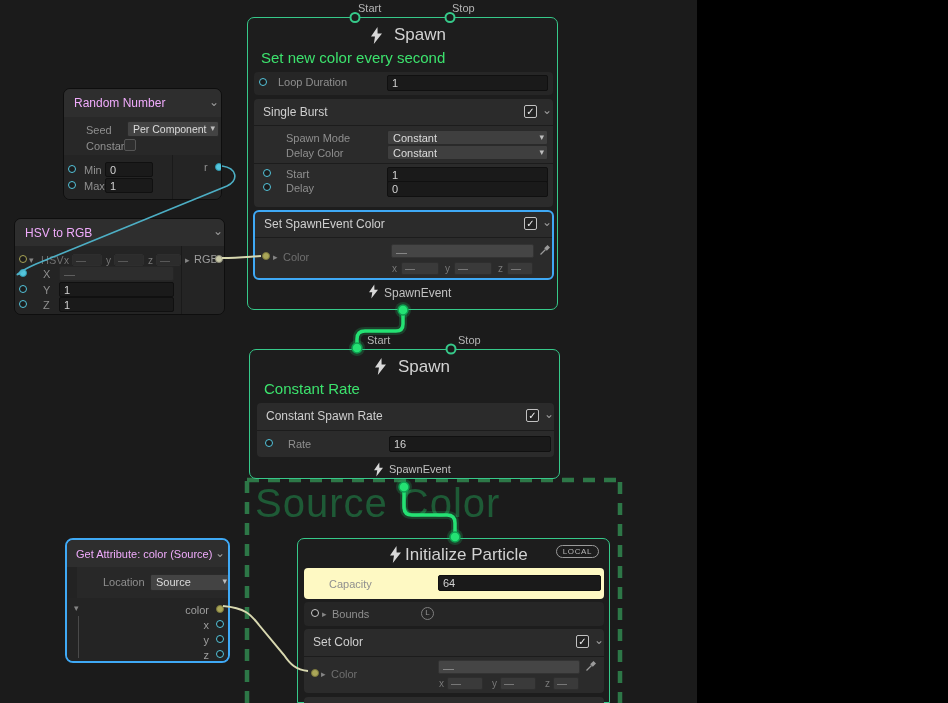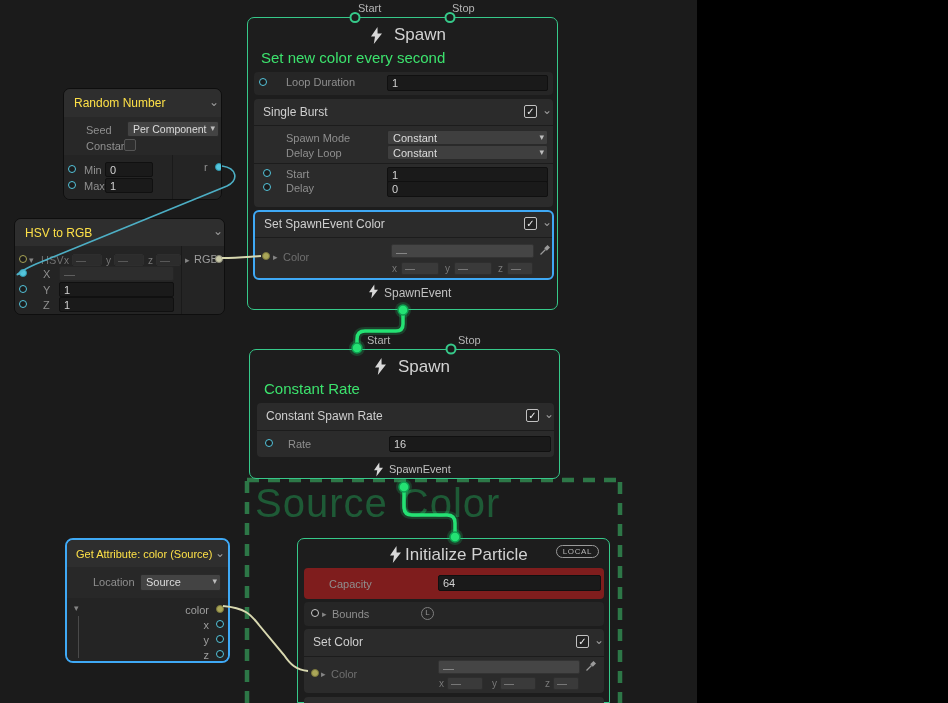--- a/index.html
+++ b/index.html
@@ -12,21 +12,21 @@
   .opnode{position:absolute;background:#232323;border:1px solid #0e0e0e;border-radius:7px;box-sizing:border-box;overflow:hidden;z-index:2;}
   .selborder{border:2px solid #3fa9f5 !important;}
   .hdr{position:absolute;left:0;top:0;right:0;background:#2e2e2e;}
   .settings{position:absolute;left:0;right:0;background:#282828;}
   .obody{position:absolute;left:0;right:0;background:#242424;}
   .blk{position:absolute;background:#2b2b2b;border-radius:4px;box-sizing:border-box;}
   .sep{position:absolute;left:0;right:0;height:1px;background:#1c1c1c;}
   .vsep{position:absolute;width:1px;background:#1a1a1a;}
   
   .ttl{position:absolute;font-size:17px;color:#d2d2d2;white-space:nowrap;}
-  .ottl{position:absolute;font-size:12px;color:#fde047;white-space:nowrap;}
+  .ottl{position:absolute;font-size:12px;color:#f0abfc;white-space:nowrap;}
   .sub{position:absolute;font-size:15px;color:#3ce26d;white-space:nowrap;}
   .bhtxt{position:absolute;font-size:12px;color:#cfcfcf;white-space:nowrap;}
   .lbl{position:absolute;font-size:11px;color:#8f8f8f;white-space:nowrap;}
   .dim{color:#6f6f6f;}
   .flowlbl{position:absolute;font-size:11px;color:#b4b4b4;z-index:2;white-space:nowrap;}
   .foot{position:absolute;font-size:12px;color:#c0c0c0;white-space:nowrap;}
   
   .val{position:absolute;font-size:11px;color:#d2d2d2;background:#1a1a1a;border:1px solid #101010;border-radius:2px;
        padding:1px 4px;box-sizing:border-box;white-space:nowrap;overflow:hidden;}
   .valdis{background:#2d2d2d;color:#6f6f6f;border-color:#262626;}
@@ -78,34 +78,34 @@
 
   <div class="ctx" style="left:247px;top:17px;width:311px;height:293px;">
     <svg class="abs" style="left:123px;top:9px;" width="11" height="17" viewBox="0 0 11 17">
       <path d="M6.5 0 L0 9.5 H4 L2.8 17 L11 6.5 H6.6 Z" fill="#d8d8d8"></path>
       </svg>
     <div class="ttl" style="left:146px;top:24px;transform:translateY(-17px);">Spawn</div>
     <div class="sub" style="left:13px;top:31px;">Set new color every second</div>
 
     <div class="blk" style="left:6px;top:54px;width:299px;height:23px;background:#262626;">
       <div class="port pcy" style="left:5px;top:6px;"></div>
-      <div class="lbl" style="left:32px;top:4px;">Loop Duration</div>
+      <div class="lbl" style="left:24px;top:4px;">Loop Duration</div>
       <div class="val" style="left:133px;top:3px;width:161px;height:16px;">1</div>
     </div>
 
     <div class="blk" style="left:6px;top:81px;width:299px;height:108px;">
       <div class="bhtxt" style="left:9px;top:6px;">Single Burst</div>
       <div class="chk" style="left:270px;top:6px;">✓</div>
       <div class="chev" style="left:288px;top:6px;">⌄</div>
       <div class="sep" style="top:26px;"></div>
       <div class="lbl" style="left:32px;top:33px;">Spawn Mode</div>
       <div class="dd" style="left:133px;top:31px;width:161px;height:15px;background:#3f3f3f;">
         <span>Constant</span>
         <span class="ar">▾</span></div>
-      <div class="lbl" style="left:32px;top:48px;">Delay Loop</div>
+      <div class="lbl" style="left:32px;top:48px;">Delay Color</div>
       <div class="dd" style="left:133px;top:46px;width:161px;height:15px;background:#3f3f3f;">
         <span>Constant</span>
         <span class="ar">▾</span></div>
       <div class="sep" style="top:64px;"></div>
       <div class="port pcy" style="left:9px;top:70px;"></div>
       <div class="lbl" style="left:32px;top:69px;">Start</div>
       <div class="val" style="left:133px;top:68px;width:161px;height:16px;">1</div>
       <div class="port pcy" style="left:9px;top:84px;"></div>
       <div class="lbl" style="left:32px;top:83px;">Delay</div>
       <div class="val" style="left:133px;top:82px;width:161px;height:16px;">0</div>
@@ -217,21 +217,21 @@
       <path d="M6.5 0 L0 9.5 H4 L2.8 17 L11 6.5 H6.6 Z" fill="#d8d8d8"></path>
       </svg>
     <div class="foot" style="left:139px;top:113px;font-size:11px;">SpawnEvent</div>
   </div>
 
   <div class="opnode selborder" style="left:65px;top:538px;width:165px;height:125px;border-radius:8px;">
     <div class="hdr" style="height:27px;">
       <div class="ottl" style="left:9px;top:8px;font-size:11px;">Get Attribute: color (Source)</div>
       <div class="chev" style="left:148px;top:8px;">⌄</div>
     </div>
-    <div class="settings" style="top:27px;height:31px;">
+    <div class="settings" style="top:27px;height:31px;margin-left:10px;">
       <div class="lbl" style="left:26px;top:9px;">Location</div>
       <div class="dd" style="left:73px;top:7px;width:81px;height:17px;">
         <span>Source</span>
         <span class="ar">▾</span></div>
     </div>
     <div class="obody" style="top:58px;height:67px;border-radius:0 0 8px 8px;">
       <div class="exp" style="left:7px;top:5px;">▾</div>
       <div class="vsep" style="left:11px;top:18px;height:42px;background:#4a4a4a;"></div>
       <div class="lbl" style="right:19px;top:6px;color:#9e9e9e;">color</div>
       <div class="port polf" style="left:149px;top:7px;"></div>
@@ -244,21 +244,21 @@
     </div>
   </div>
 
   <div class="ctx" style="left:297px;top:538px;width:313px;height:165px;border-radius:7px 7px 0 0;">
     <svg class="abs" style="left:92px;top:7px;" width="11" height="17" viewBox="0 0 11 17">
       <path d="M6.5 0 L0 9.5 H4 L2.8 17 L11 6.5 H6.6 Z" fill="#d8d8d8"></path>
       </svg>
     <div class="ttl" style="left:107px;top:6px;">Initialize Particle</div>
     <div class="badge" style="right:10px;top:6px;">LOCAL</div>
 
-    <div class="blk" style="left:6px;top:29px;width:300px;height:31px;background:#7f1d1d;">
+    <div class="blk" style="left:6px;top:29px;width:300px;height:31px;background:#fef9c3;">
       <div class="lbl" style="left:25px;top:10px;">Capacity</div>
       <div class="val" style="left:134px;top:7px;width:163px;height:16px;">64</div>
     </div>
 
     <div class="blk" style="left:6px;top:63px;width:300px;height:24px;background:#262626;">
       <div class="port pwh" style="left:7px;top:7px;"></div>
       <div class="exp" style="left:18px;top:7px;">▸</div>
       <div class="lbl" style="left:28px;top:6px;">Bounds</div>
       <div class="lcirc" style="left:117px;top:5px;">L</div>
     </div>

